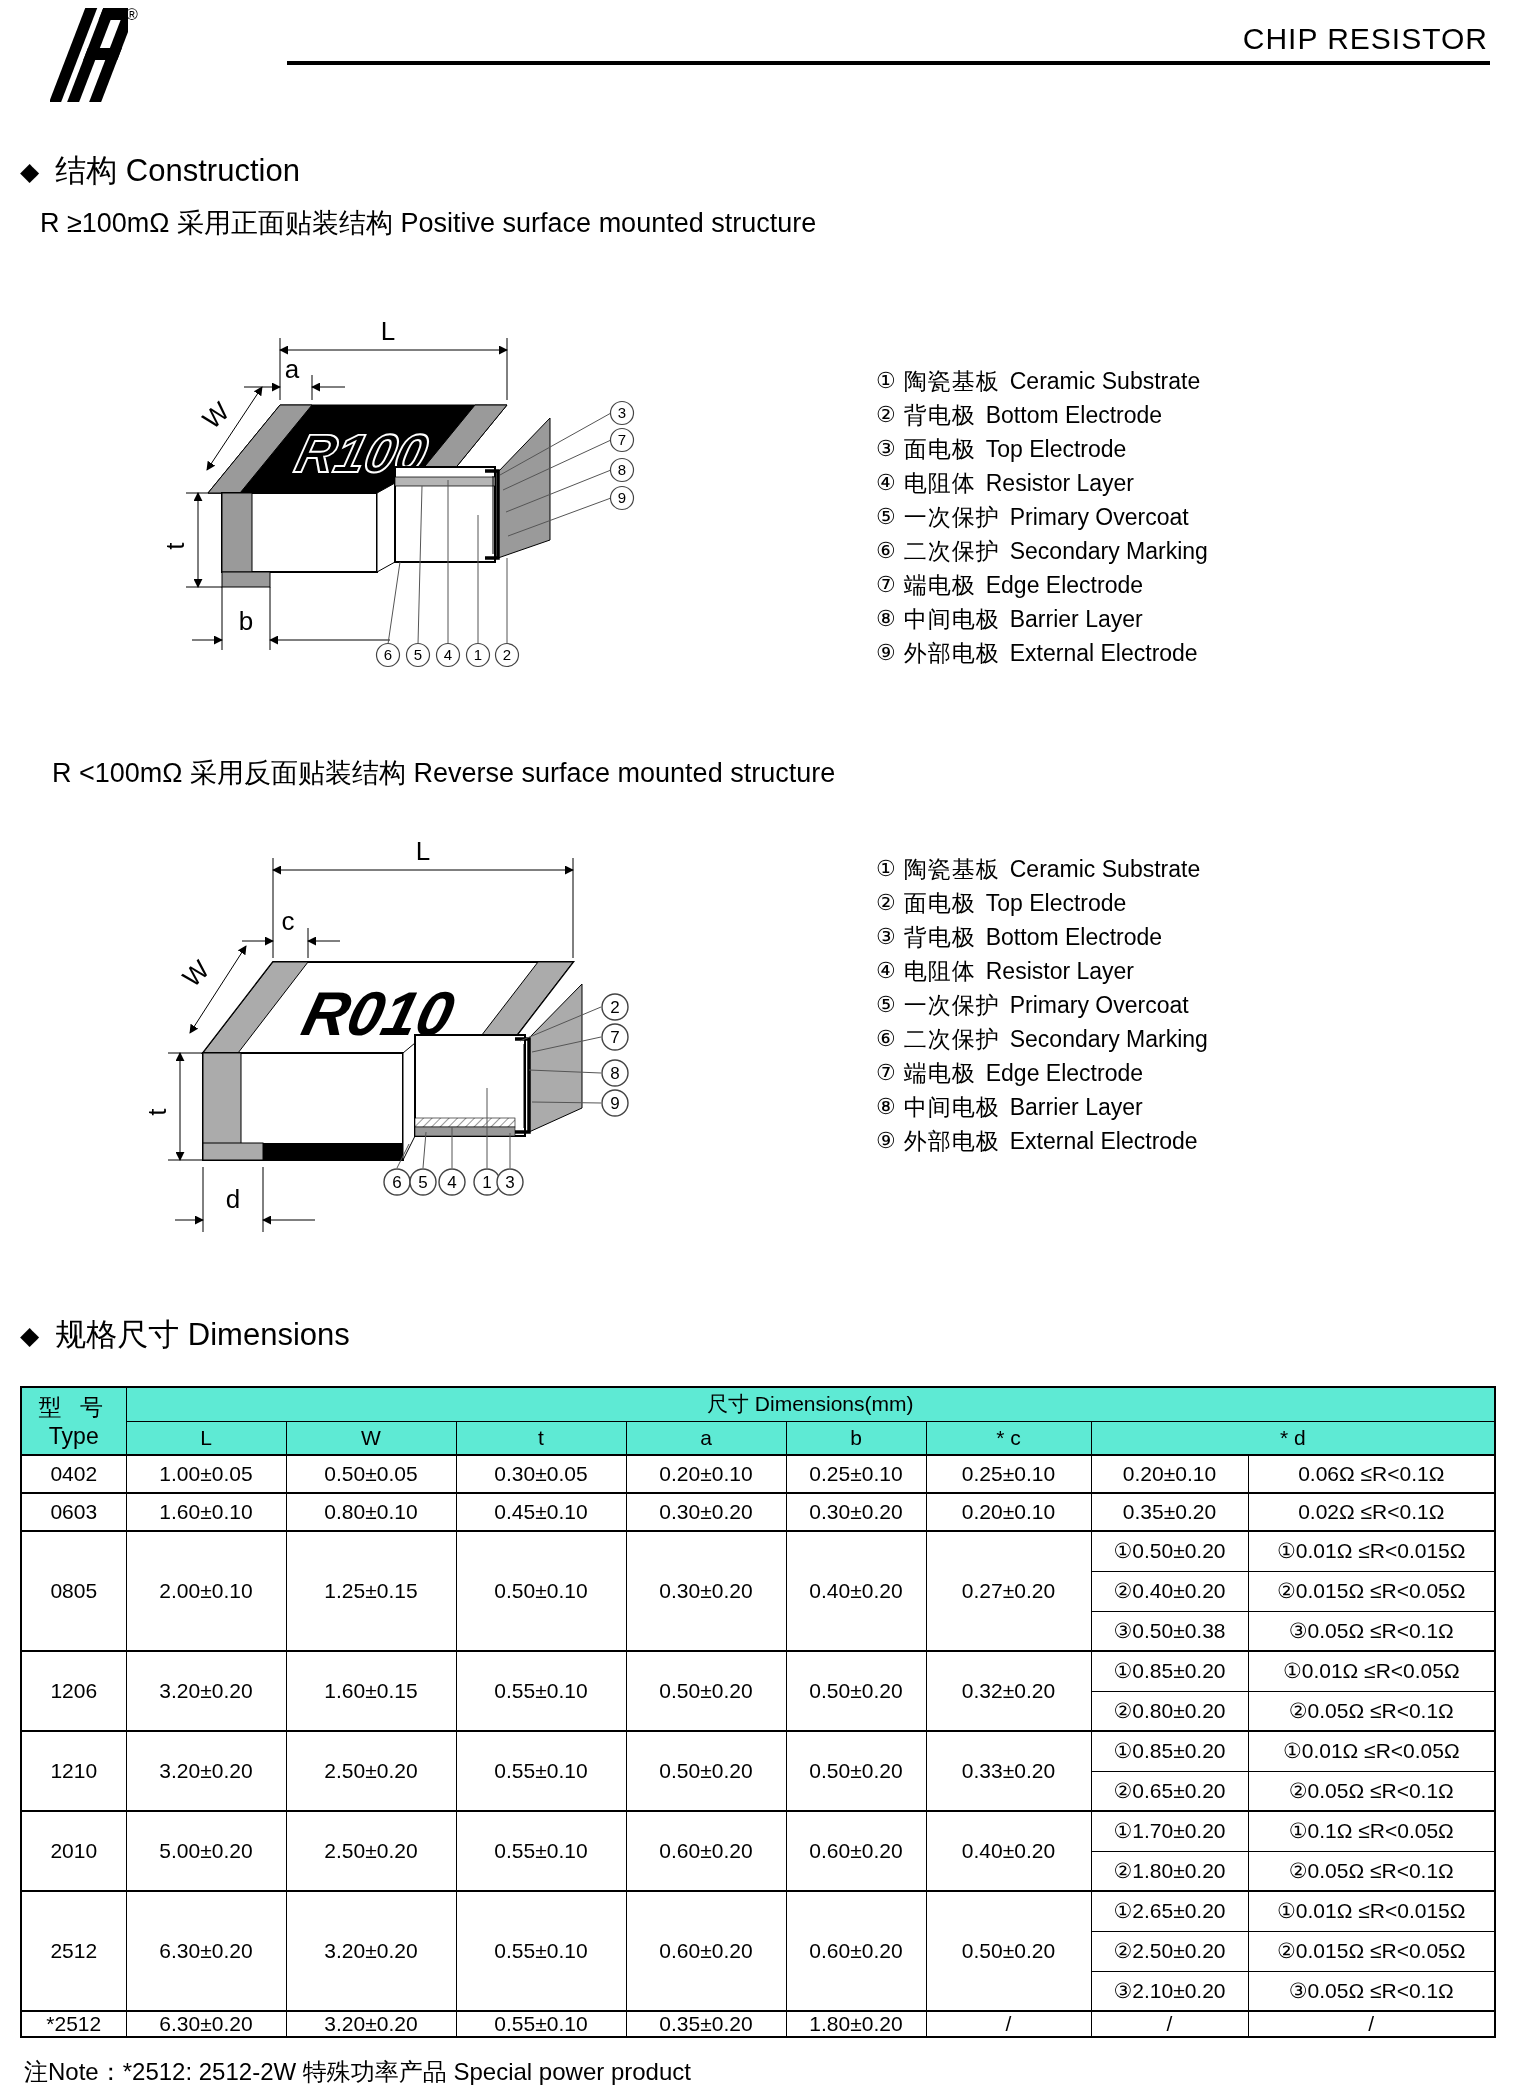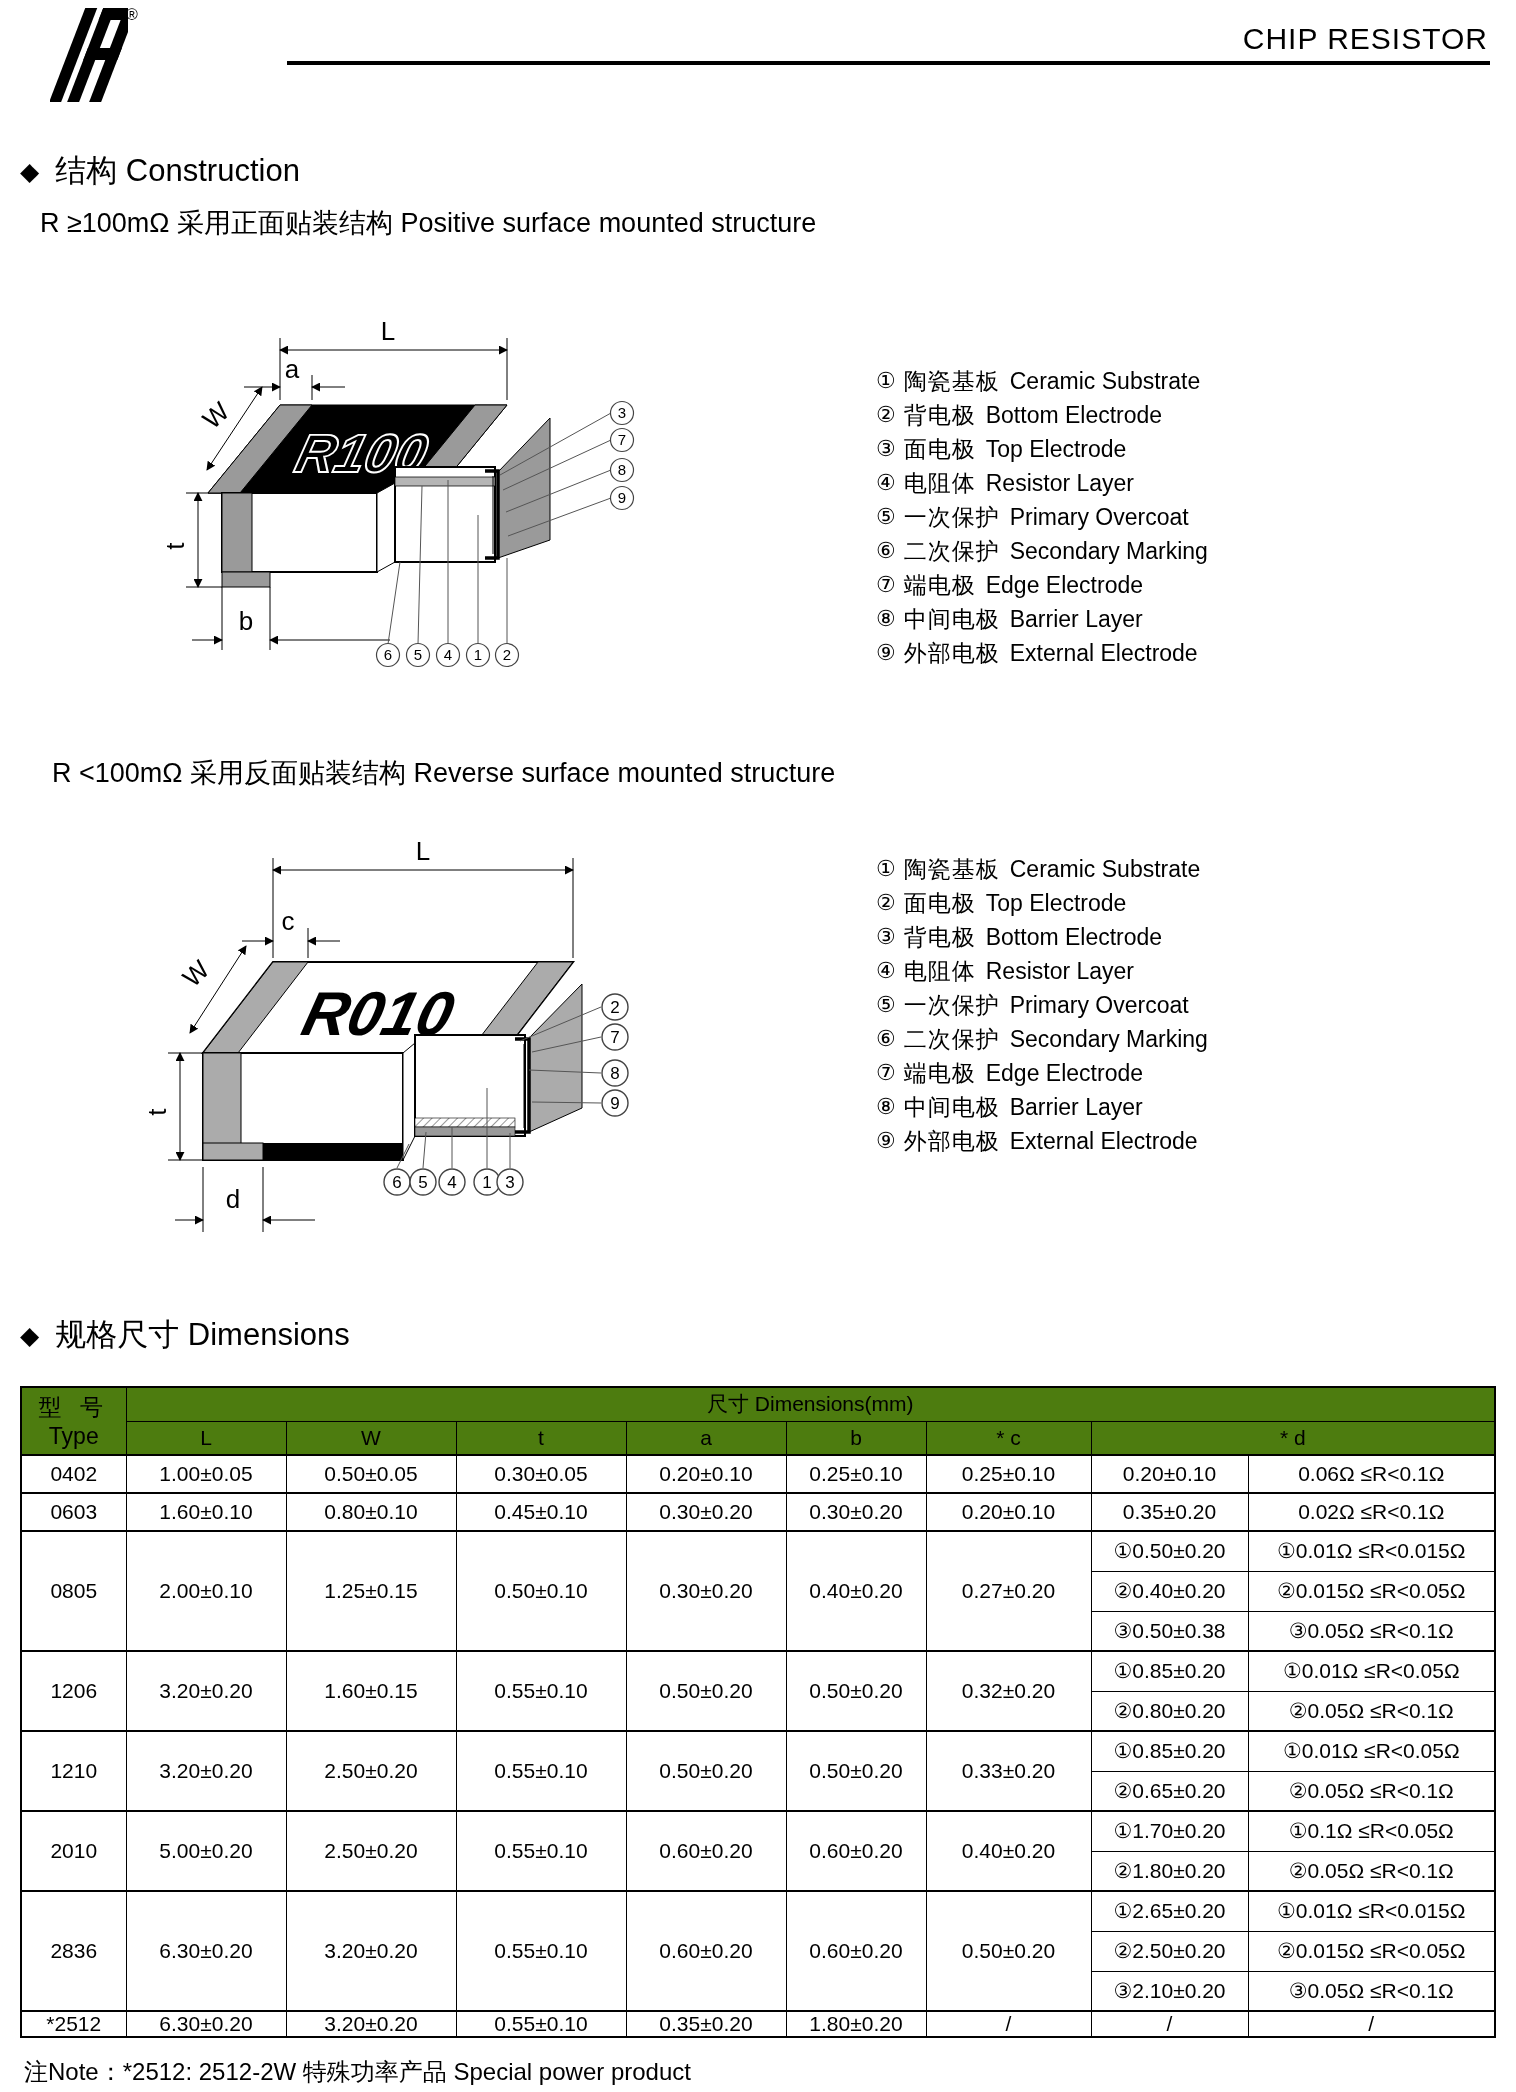--- a/index.html
+++ b/index.html
@@ -28,21 +28,21 @@
   
   svg text{font-family:"Liberation Sans",sans-serif;fill:#000;}
   .dimlab{font-size:26px;}
   .callout-num{font-size:15px;text-anchor:middle;}
   .callout-num2{font-size:17px;text-anchor:middle;}
 
   
   .dim-table{border-collapse:collapse;table-layout:fixed;width:1474px;border:2px solid #000;}
   .dim-table th,.dim-table td{border:1px solid #000;text-align:center;vertical-align:middle;
       padding:0;font-weight:normal;font-size:21px;}
-  .dim-table thead th{background:#4d7c0f;}
+  .dim-table thead th{background:#5eead4;}
   .dim-table thead tr{height:34px;}
   .th-type-cn{font-size:23px;letter-spacing:6px;}
   .th-type-en{font-size:23px;}
   .dim-table tr.group-start td{border-top:2px solid #000;}
   .type-cell{font-size:22px;}
   .drange{font-size:19px;}
   .note{font-size:24px;}
 </style>
 </head>
 <body>
@@ -450,21 +450,21 @@
           <td rowspan="2">0.60±0.20</td>
           <td rowspan="2">0.40±0.20</td>
           <td class="dval">①1.70±0.20</td>
           <td class="drange">①0.1Ω ≤R&lt;0.05Ω</td>
         </tr>
         <tr style="height: 40px;">
           <td class="dval">②1.80±0.20</td>
           <td class="drange">②0.05Ω ≤R&lt;0.1Ω</td>
         </tr>
         <tr class="group-start" style="height: 40px;">
-          <td rowspan="3" class="type-cell">2836</td>
+          <td rowspan="3" class="type-cell">2512</td>
           <td rowspan="3">6.30±0.20</td>
           <td rowspan="3">3.20±0.20</td>
           <td rowspan="3">0.55±0.10</td>
           <td rowspan="3">0.60±0.20</td>
           <td rowspan="3">0.60±0.20</td>
           <td rowspan="3">0.50±0.20</td>
           <td class="dval">①2.65±0.20</td>
           <td class="drange">①0.01Ω ≤R&lt;0.015Ω</td>
         </tr>
         <tr style="height: 40px;">

